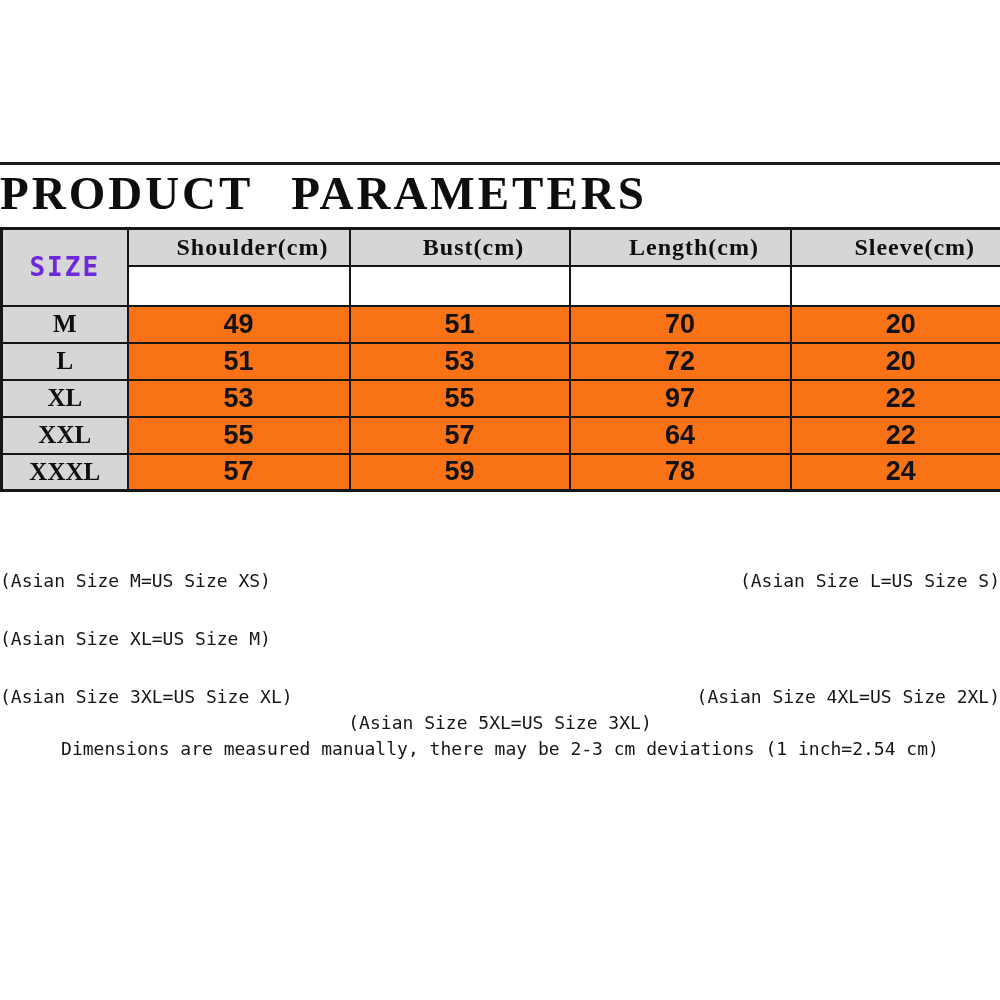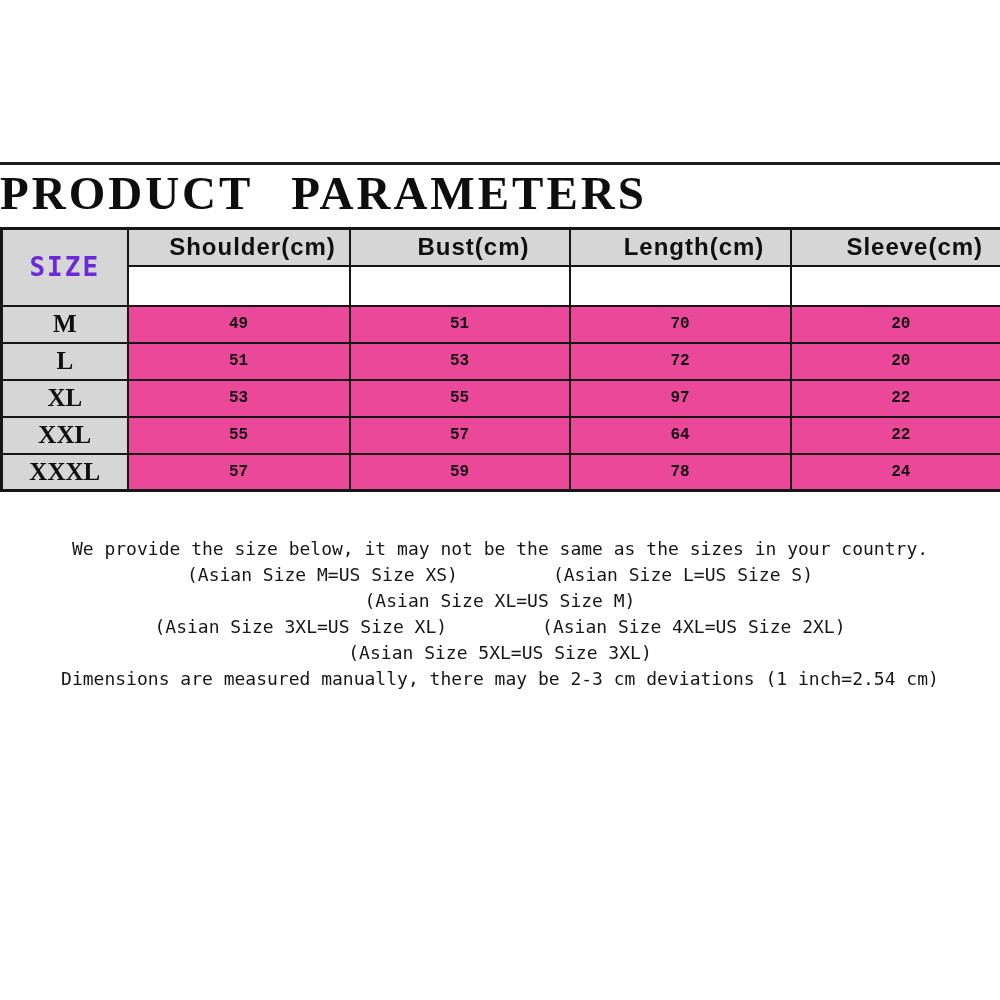--- a/index.html
+++ b/index.html
@@ -51,21 +51,21 @@
     text-align: center;
     vertical-align: middle;
     padding: 0;
     overflow: hidden;
   }
   .size-table {
     border: 3px solid #161616;
   }
   .size-table th.col-head {
     background: #d6d6d6;
-    font-family: Liberation Sans, sans-serif;
+    font-family: Liberation Serif, serif;
     font-size: 24px;
     font-weight: 700;
     letter-spacing: 1px;
     color: #0f0f0f;
     padding-left: 28px;
   }
   .size-table td.corner-cell {
     background: #d6d6d6;
     font-family: "DejaVu Sans Mono", monospace;
     font-size: 26px;
@@ -78,45 +78,46 @@
   .size-table tr.spacer-row td { background: #ffffff; }
   .size-table tr.data-row { height: 37px; }
   .size-table td.size-label {
     background: #d6d6d6;
     font-family: "Liberation Serif", serif;
     font-size: 25px;
     font-weight: 700;
     color: #0f0f0f;
   }
   .size-table td.value-cell {
-    background: #ec4899;
-    font-family: Liberation Mono, monospace;
-    font-size: 16px;
+    background: #f97316;
+    font-family: Liberation Sans, sans-serif;
+    font-size: 27px;
     font-weight: 700;
     color: #121212;
   }
   .notes {
     position: absolute;
     top: 536px;
     left: 0;
     width: 1000px;
     text-align: center;
     font-family: "DejaVu Sans Mono", monospace;
     font-size: 18px;
     color: #161616;
   }
   .notes p {
     margin: 0;
     line-height: 26px;
     white-space: nowrap;
   }
   .notes p.pair-line {
     display: flex;
-    justify-content: center;
+    justify-content: space-between;
     gap: 95px;
+    margin-top: 32px;
   }
 </style>
 </head>
 <body>
 
 <div class="top-rule"></div>
 
 <h1 class="page-title">PRODUCT PARAMETERS</h1>
 
 <table class="size-table">
@@ -174,21 +175,20 @@
       <td class="size-label">XXXL</td>
       <td class="value-cell">57</td>
       <td class="value-cell">59</td>
       <td class="value-cell">78</td>
       <td class="value-cell">24</td>
     </tr>
   </tbody>
 </table>
 
 <div class="notes">
-  <p>We provide the size below, it may not be the same as the sizes in your country.</p>
   <p class="pair-line">
     <span>(Asian Size M=US Size XS)</span>
     <span>(Asian Size L=US Size S)</span>
   </p>
   <p class="pair-line">
     <span>(Asian Size XL=US Size M)</span>
   </p>
   <p class="pair-line">
     <span>(Asian Size 3XL=US Size XL)</span>
     <span>(Asian Size 4XL=US Size 2XL)</span>

